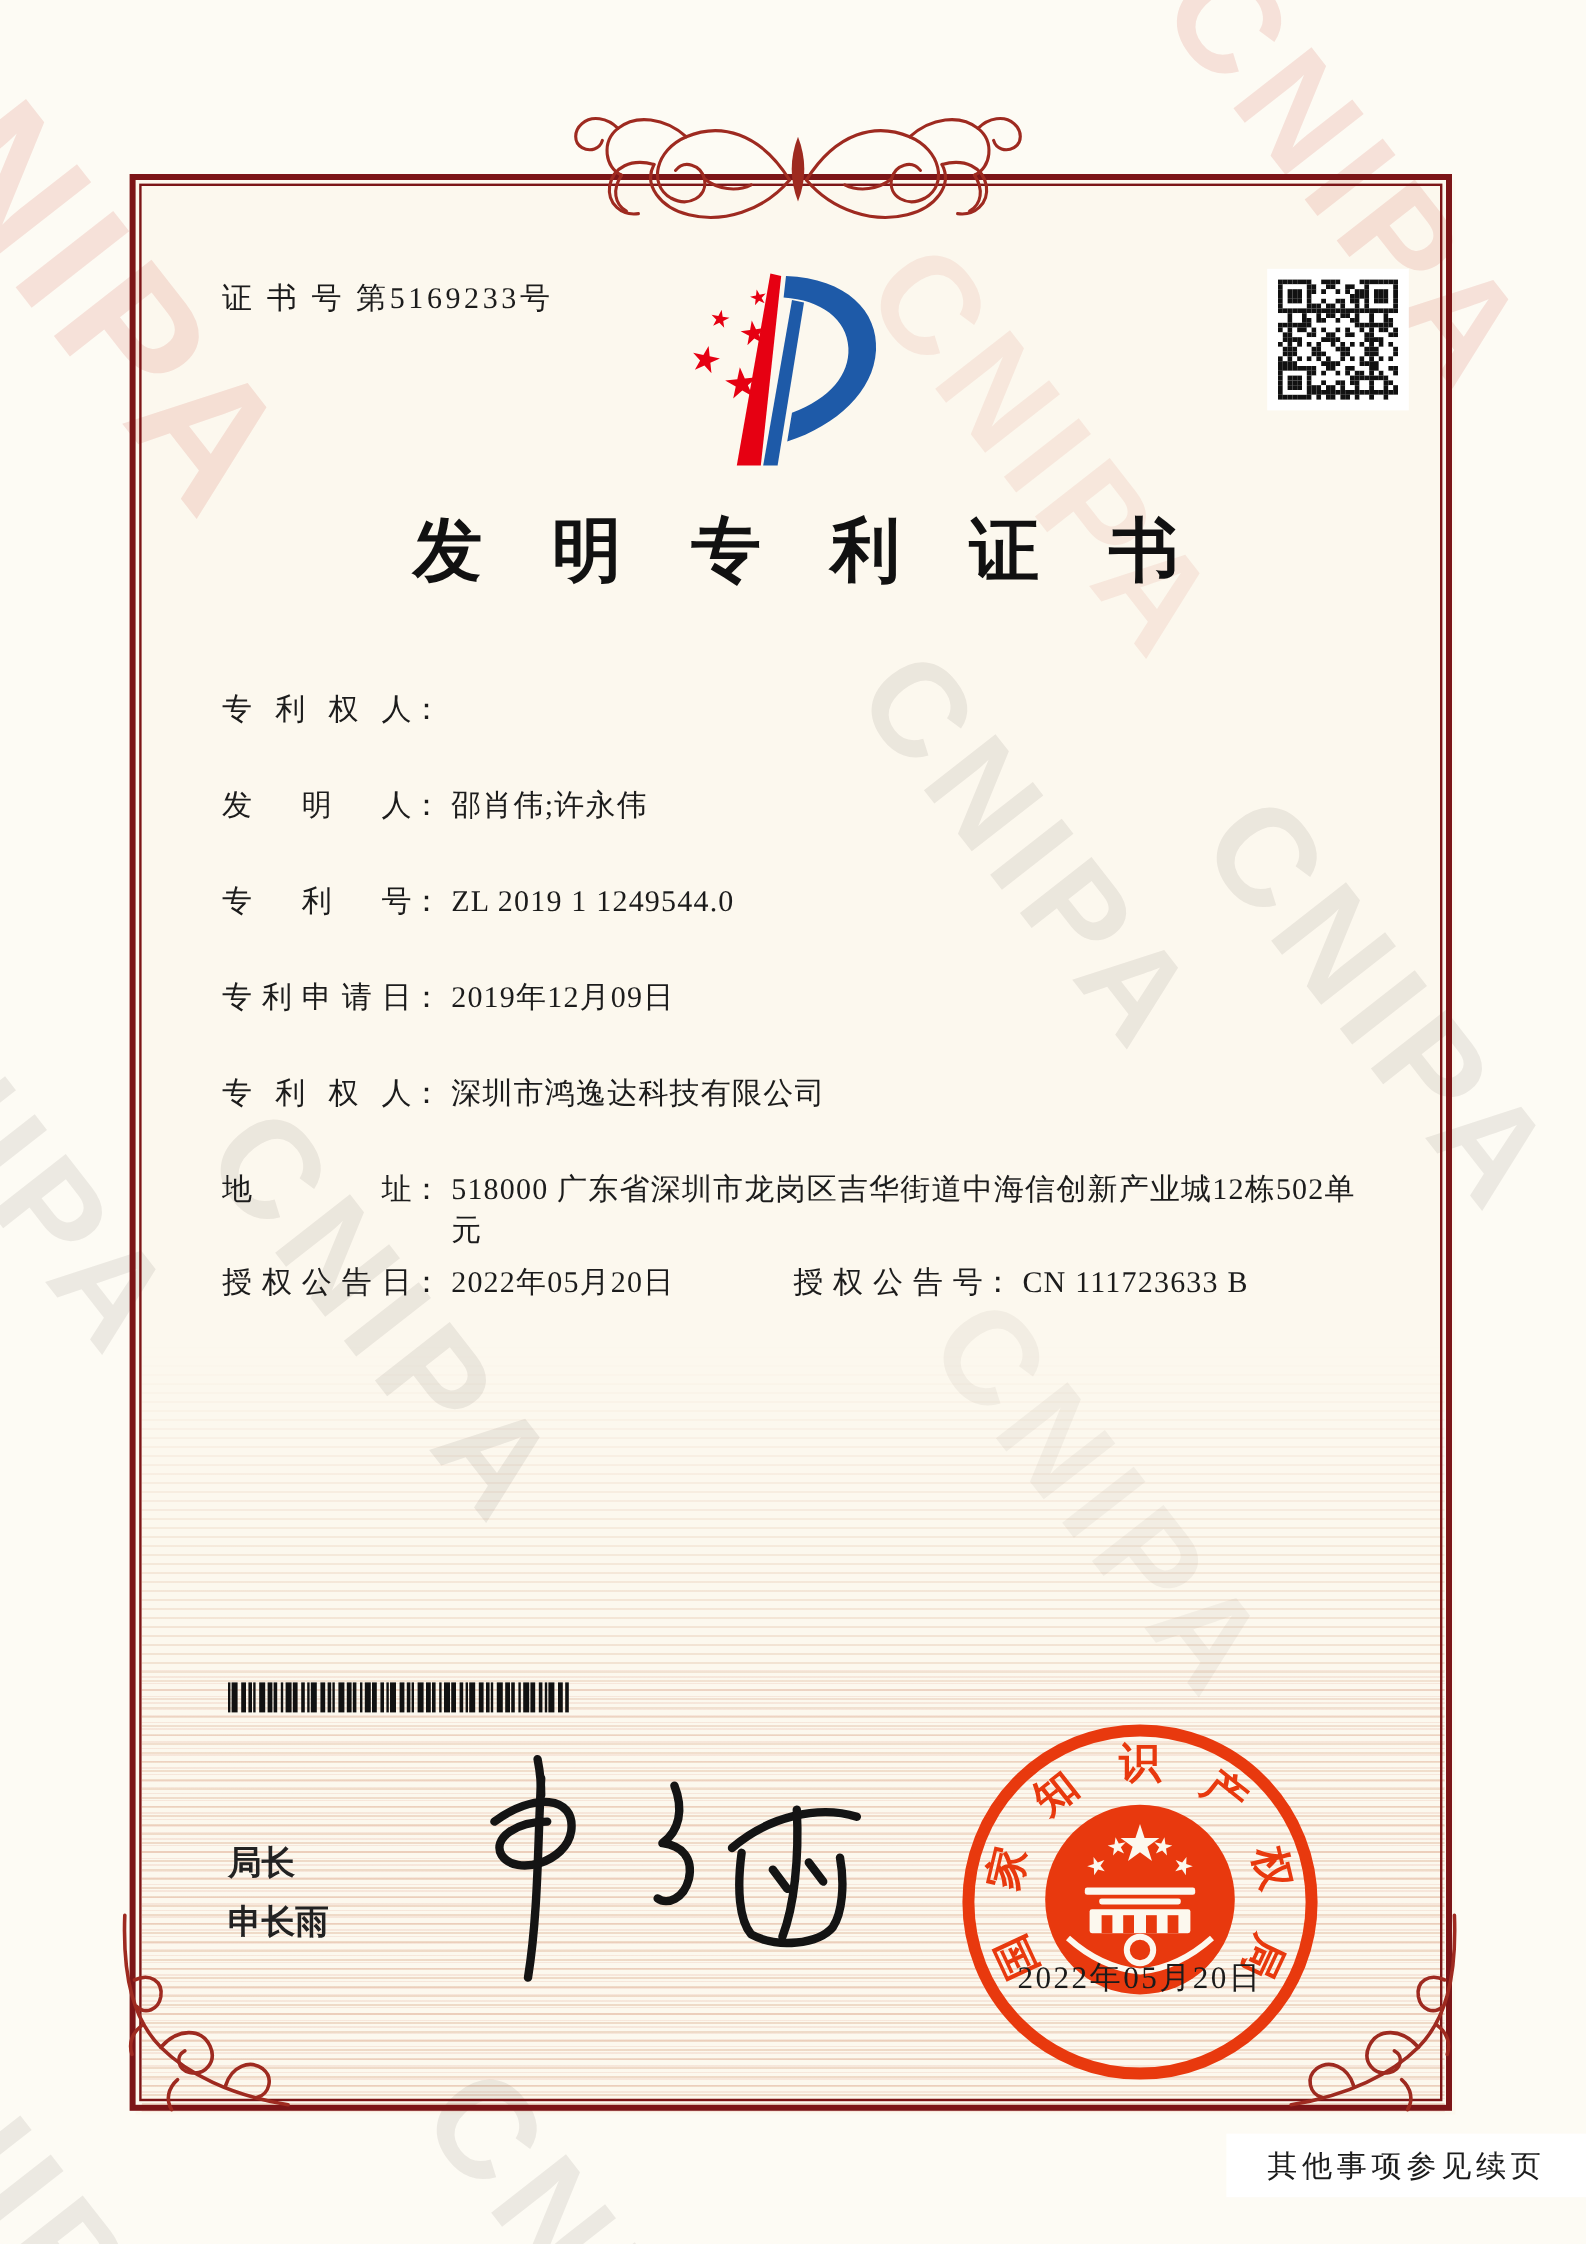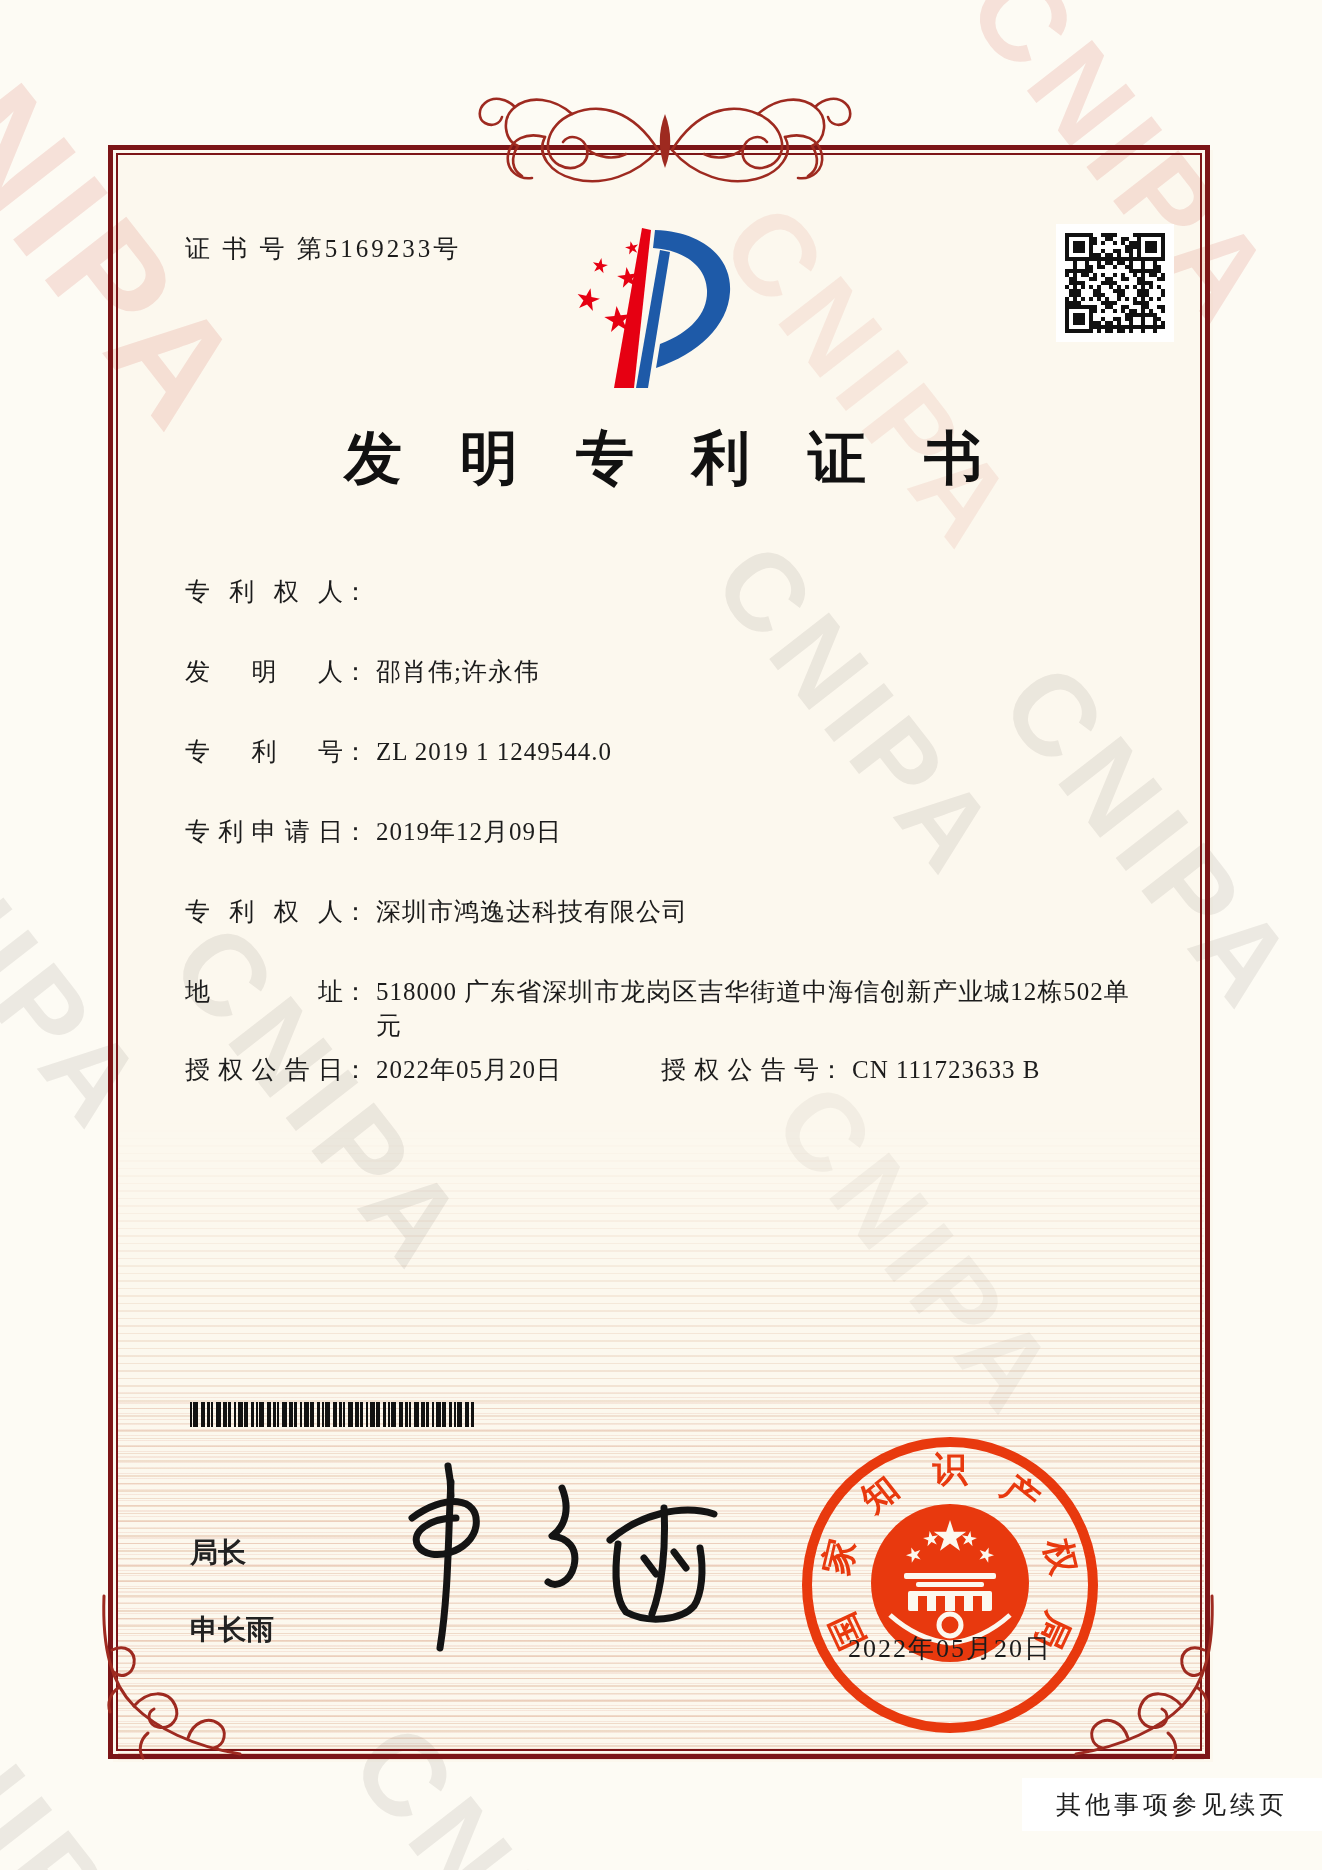--- a/index.html
+++ b/index.html
@@ -70,21 +70,21 @@
   .grp .val{flex:0 0 auto;}
 
   .body-text{position:absolute;left:178px;top:1082px;width:985px;z-index:5;font-size:24px;line-height:47px;text-align:justify;}
   .body-text p{margin:0;text-indent:2em;}
 
   .barcode{position:absolute;left:190px;top:1402px;height:25px;display:flex;align-items:stretch;z-index:5;}
   .barcode .bar{background:#111;}
 
   .director{position:absolute;left:190px;top:1536px;z-index:6;font-family:"Liberation Sans","DejaVu Sans",sans-serif;font-weight:bold;font-size:28px;color:#222;}
   .director div{line-height:33px;}
-  .director .nm{margin-top:44px;}
+  .director .nm{margin-top:16px;}
 
   .signature{position:absolute;left:352px;top:1452px;z-index:6;}
 
   .seal{position:absolute;left:790px;top:1425px;width:320px;height:320px;z-index:6;}
   .seal svg{position:absolute;left:0;top:0;}
   .seal-ring{position:absolute;left:0;top:0;width:100%;height:100%;}
   .seal-ch{
     position:absolute;left:50%;top:50%;width:40px;margin-left:-20px;margin-top:-22px;height:40px;
     font-size:35px;font-weight:bold;color:#e8390e;text-align:center;line-height:40px;
     font-family:"Liberation Serif","DejaVu Serif",serif;

